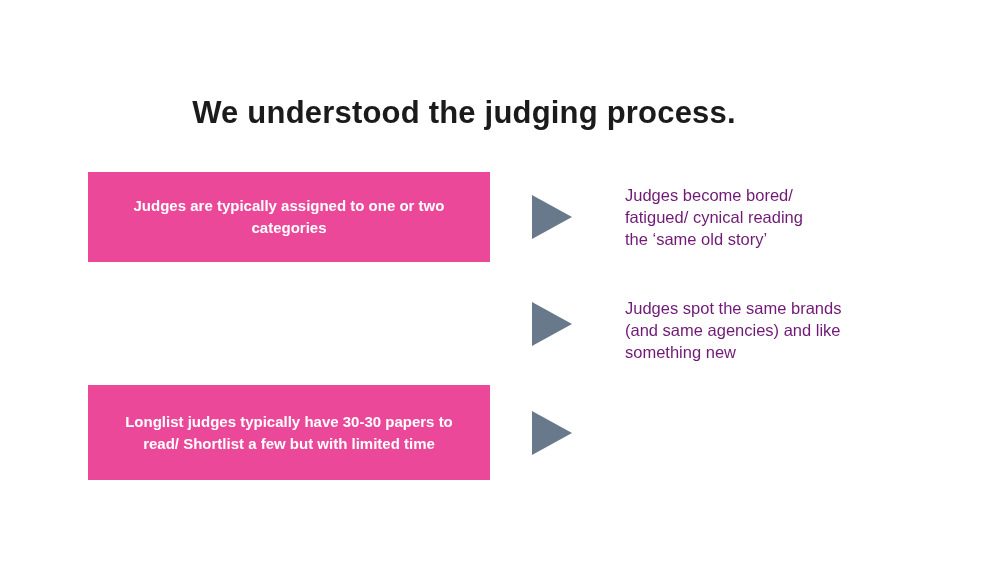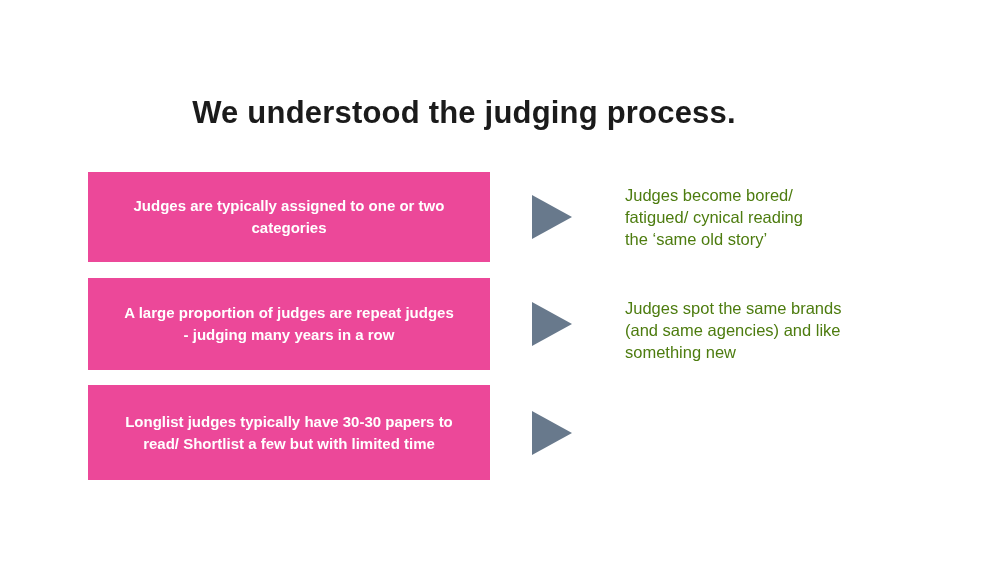--- a/index.html
+++ b/index.html
@@ -61,21 +61,21 @@
     top: 50%;
     transform: translateY(-50%);
     width: 40px;
     height: 44px;
     display: block;
   }
   .note {
     position: absolute;
     left: 625px;
     width: 330px;
-    color: #4d7c0f;
+    color: #701a75;
     font-size: 16.5px;
     line-height: 1.32;
     white-space: pre-line;
   }
   .row-1 .note { top: 13px; }
   .row-2 .note { top: 20px; }
   .row-3 .note { top: 19px; }
 </style>
 </head>
 <body>
@@ -91,24 +91,20 @@
     </div>
     <svg class="arrow" viewBox="0 0 40 44">
       <polygon points="0,0 40,22 0,44" fill="#68798c"></polygon>
     </svg>
     <div class="note">Judges become bored/
 fatigued/ cynical reading
 the ‘same old story’</div>
   </div>
 
   <div class="row row-2">
-    <div class="process-box">
-      <span class="box-label">A large proportion of judges are repeat judges
-- judging many years in a row</span>
-    </div>
     <svg class="arrow" viewBox="0 0 40 44">
       <polygon points="0,0 40,22 0,44" fill="#68798c"></polygon>
     </svg>
     <div class="note">Judges spot the same brands
 (and same agencies) and like
 something new</div>
   </div>
 
   <div class="row row-3">
     <div class="process-box">

